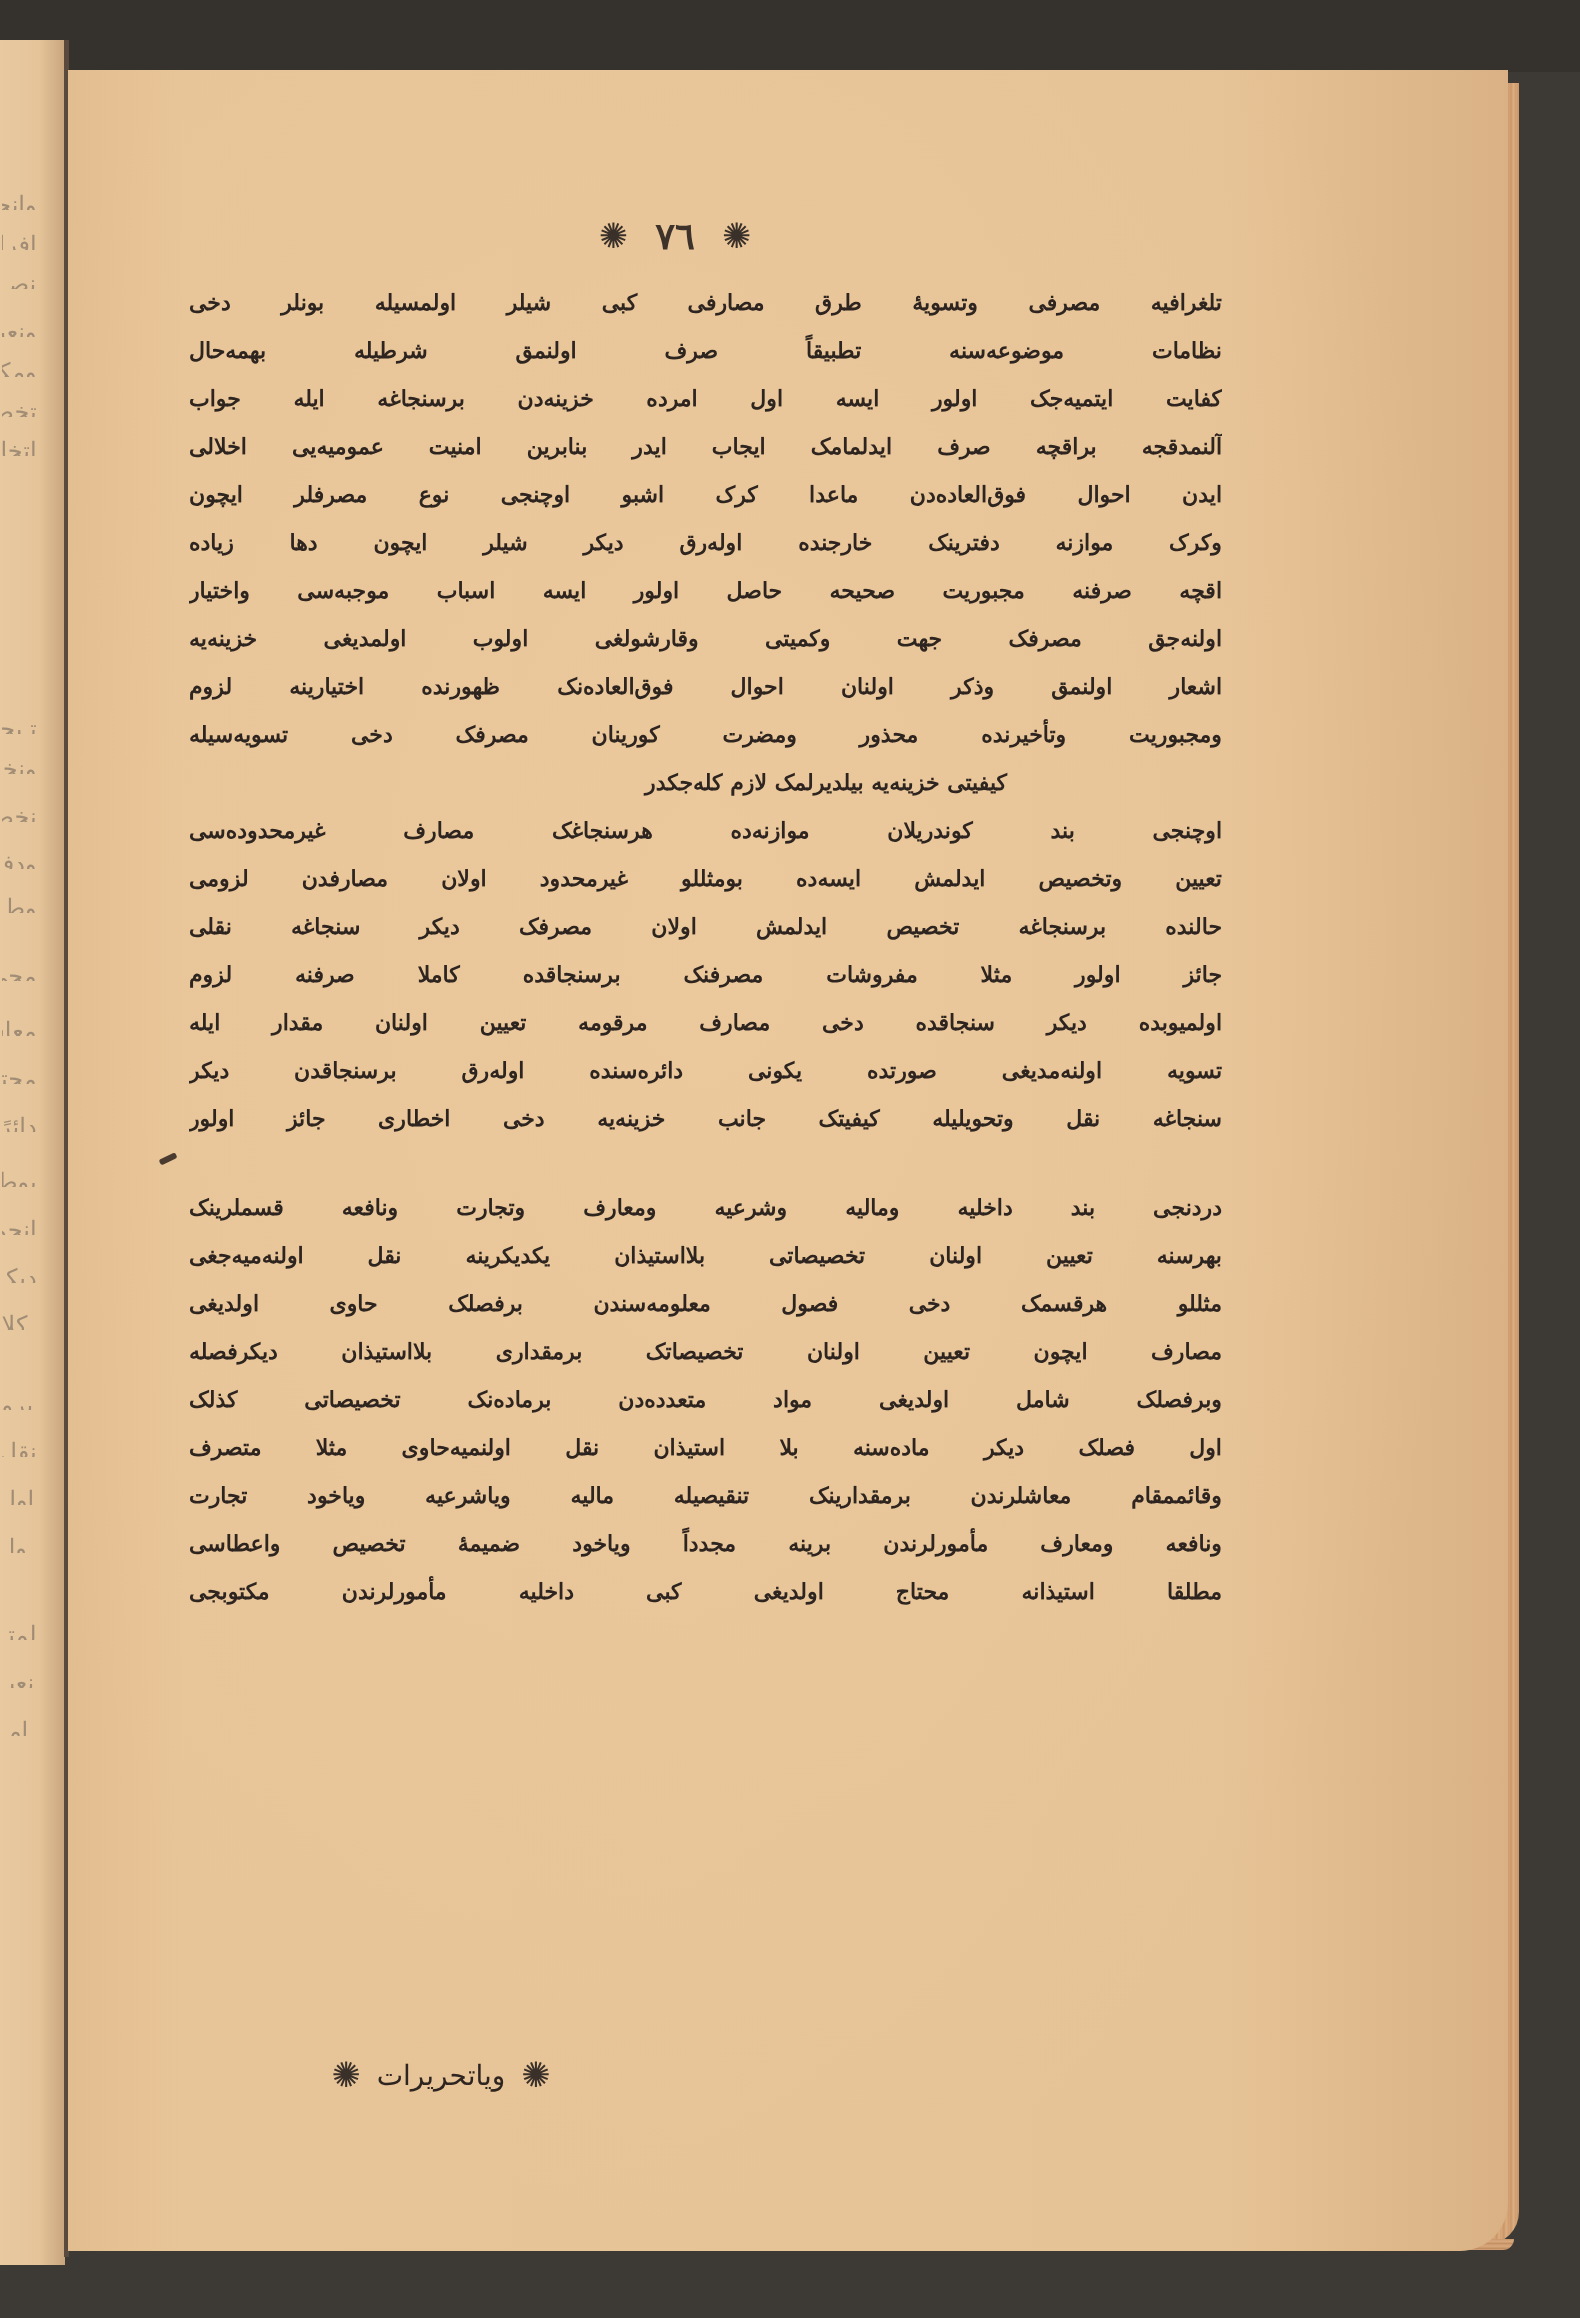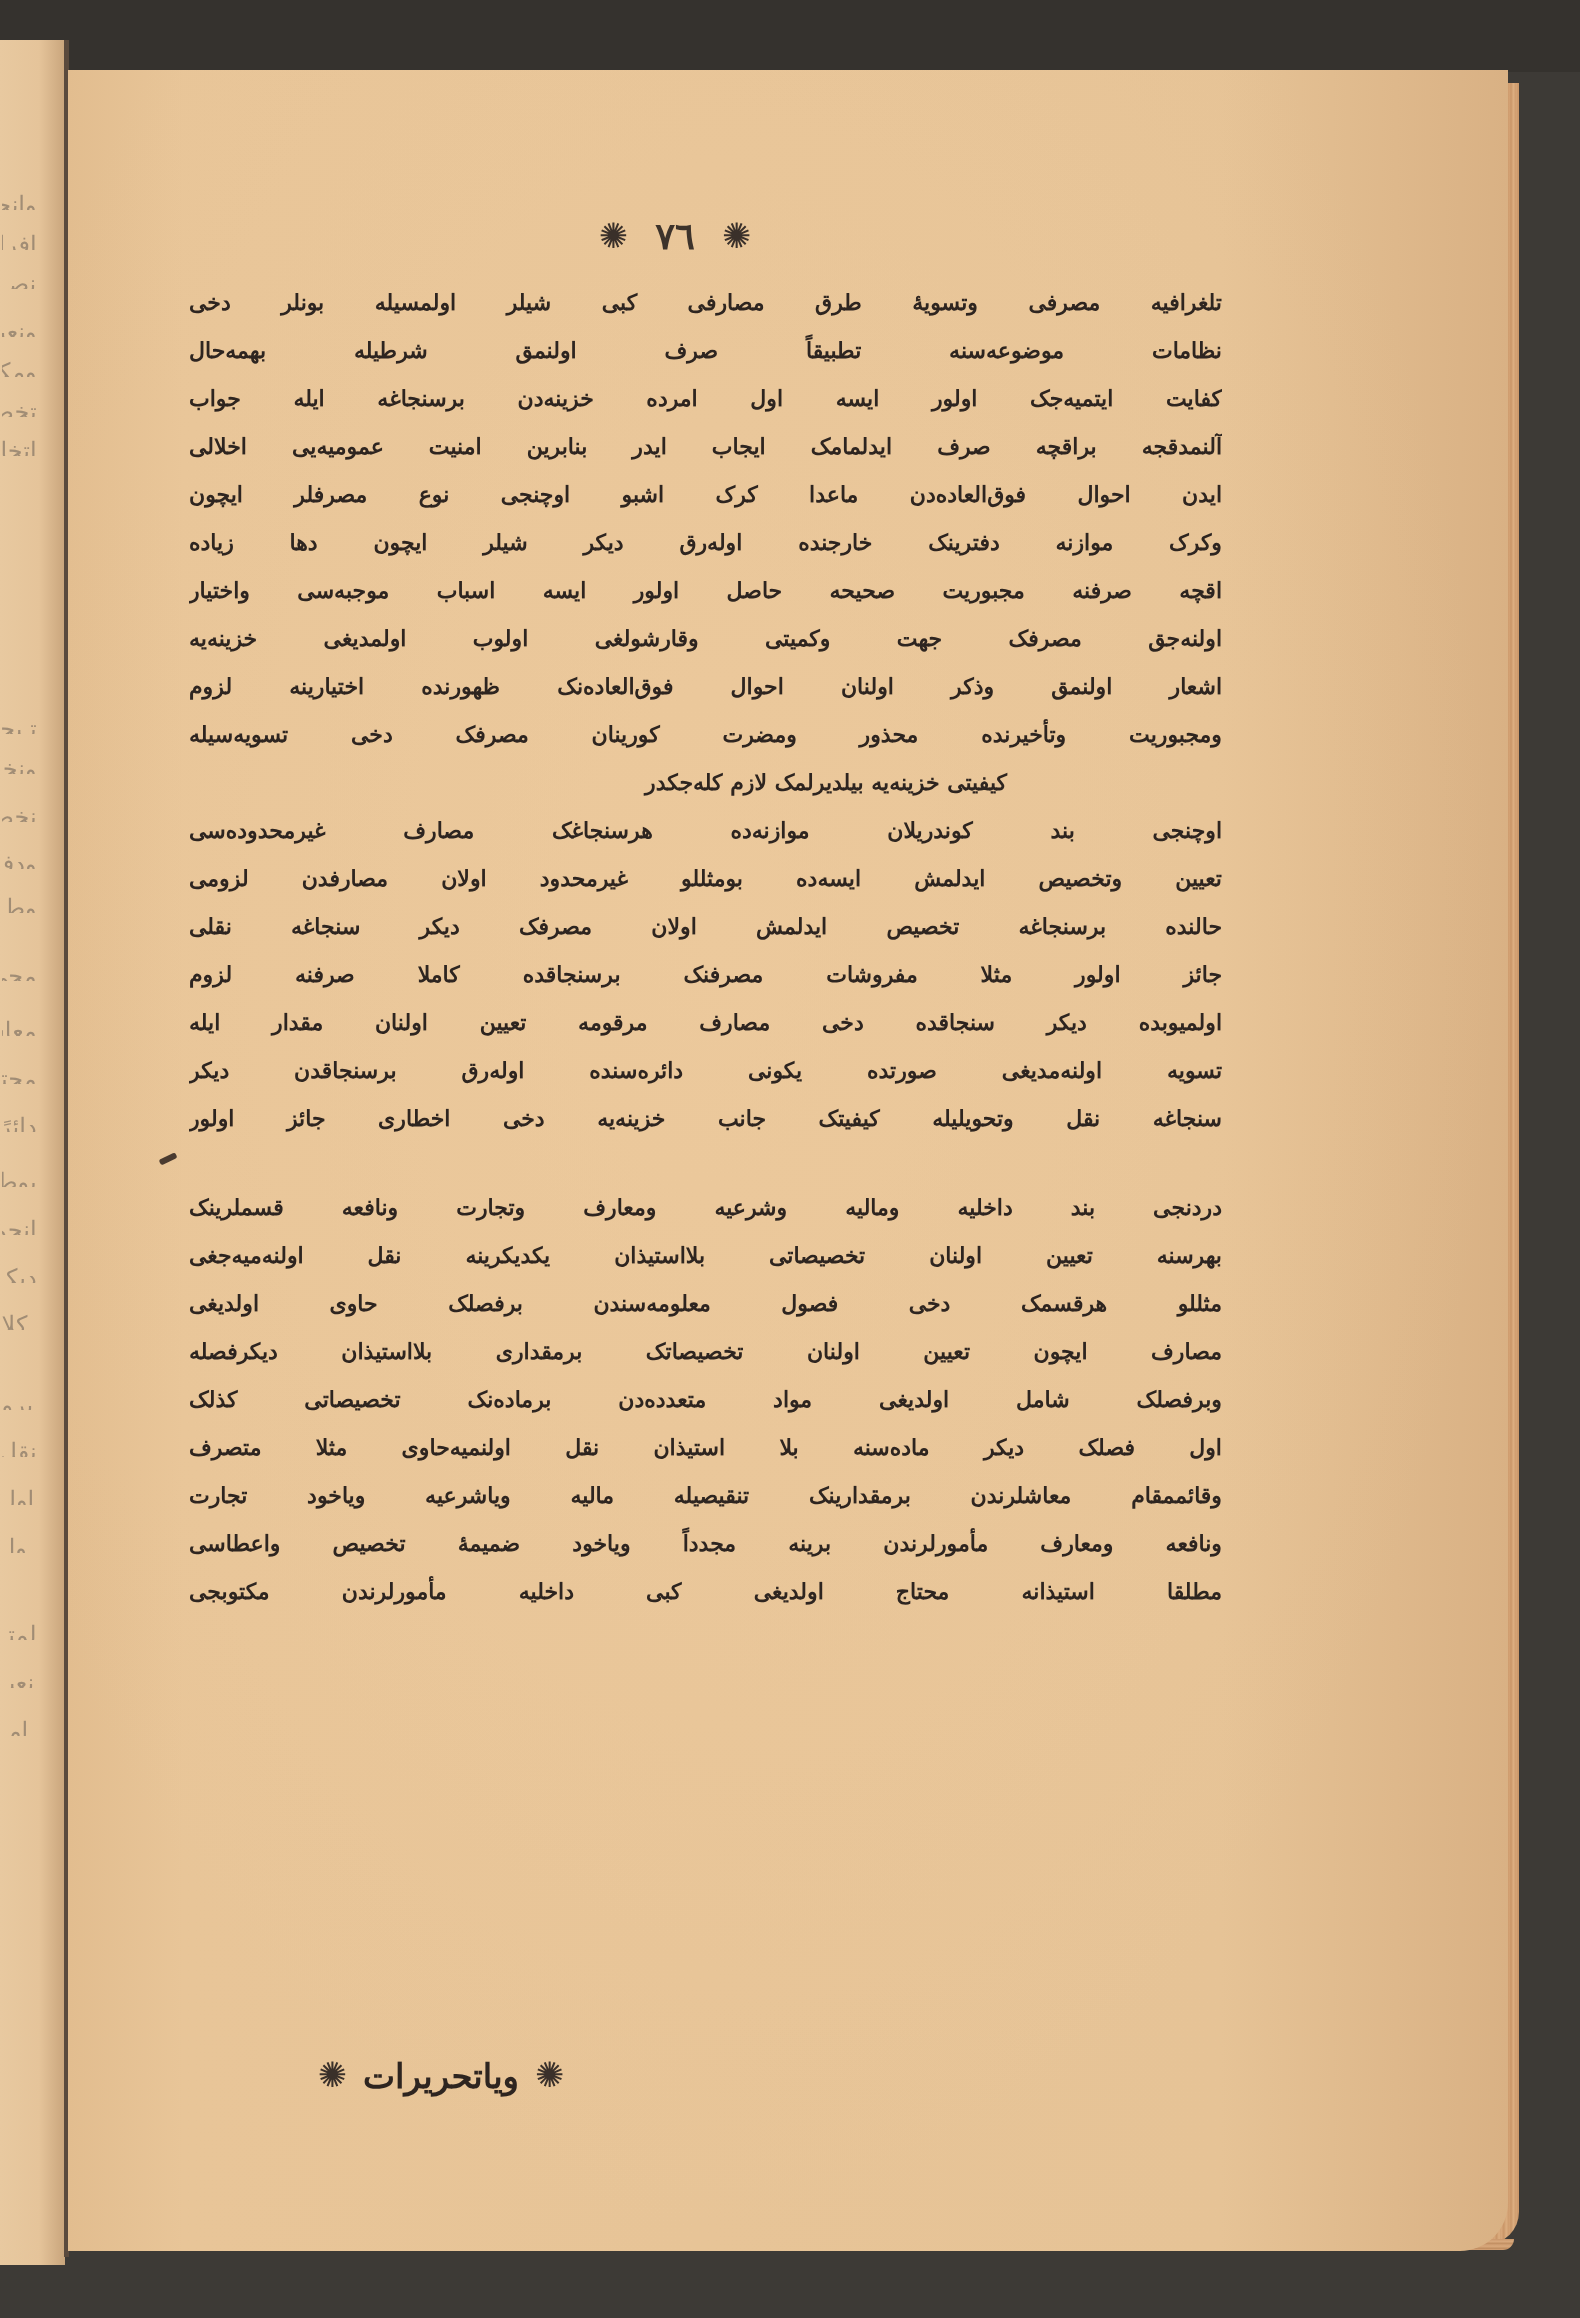--- a/index.html
+++ b/index.html
@@ -58,21 +58,21 @@
     white-space:nowrap; text-align:justify; text-align-last:justify;
     overflow:hidden;
   }
   .line.last { text-align-last:right; }
   .para-gap { height:41px; }
   .catchword {
     position:absolute; left:310px; top:2050px; width:262px; height:51px;
     display:flex; align-items:center; justify-content:center; gap:16px;
     direction:rtl; color:#2e2520;
   }
-  .catchword .txt { font-size:34px; font-weight:bold; }
+  .catchword .txt { font-size:28px; font-weight:normal; }
   .stray-mark {
     position:absolute; left:159px; top:1156px; width:17.5px; height:5.6px;
     background:#4a3b30; transform:rotate(-25deg); border-radius:2.4px;
   }
 </style>
 </head>
 <body>
 
 <div class="bg-top"></div>
 

